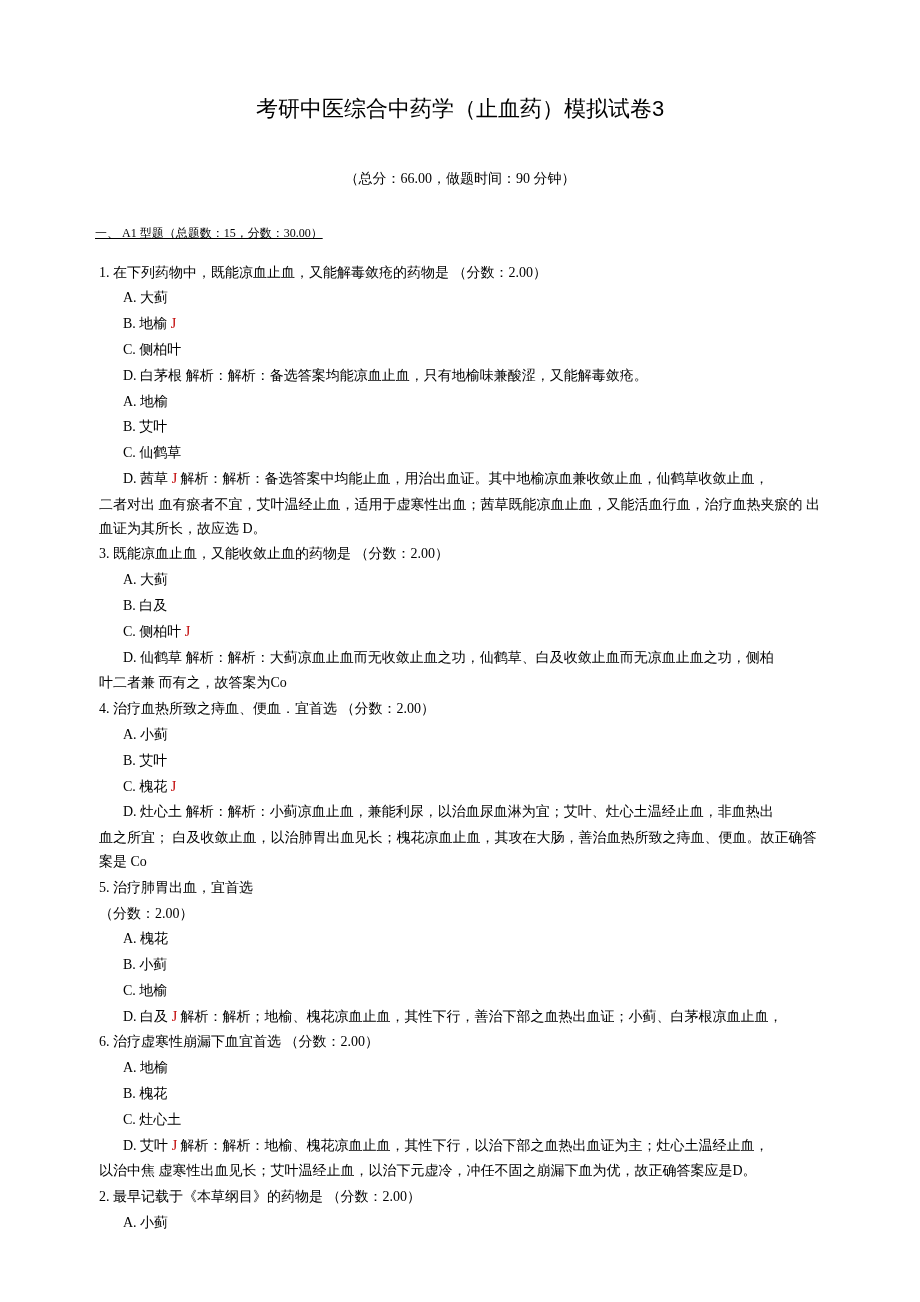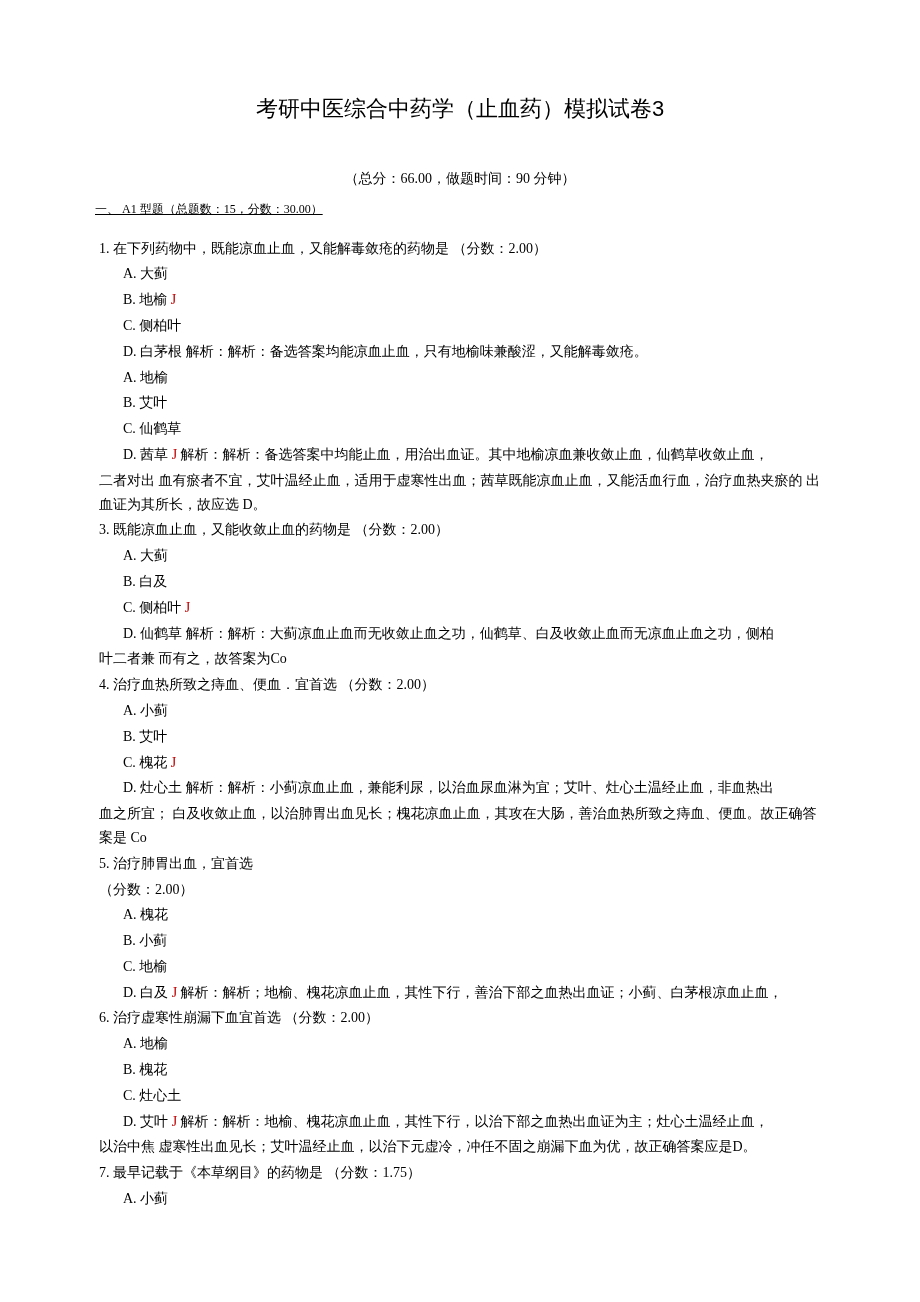--- a/index.html
+++ b/index.html
@@ -19,21 +19,21 @@
   }
   .title {
     text-align: center;
     font-size: 22px;
     font-family: "SimHei", "黑体", sans-serif;
     margin-bottom: 40px;
   }
   .score-time {
     text-align: center;
     font-size: 14px;
-    margin-bottom: 8px;
+    margin-bottom: 32px;
   }
   .section-header {
     font-size: 12px;
     margin-bottom: 17px;
     text-decoration: underline;
   }
   .question-line {
     margin: 2px 4px;
   }
   .option-line {
@@ -79,17 +79,17 @@
       <div class="option-line"><span>A. 槐花</span></div>
       <div class="option-line"><span>B. 小蓟</span></div>
       <div class="option-line"><span>C. 地榆</span></div>
       <div class="option-line"><span>D. 白及</span><span class="answer-mark"> J</span><span>  解析：解析；地榆、槐花凉血止血，其性下行，善治下部之血热出血证；小蓟、白茅根凉血止血，</span></div>
       <div class="question-line">6. 治疗虚寒性崩漏下血宜首选 （分数：2.00）</div>
       <div class="option-line"><span>A. 地榆</span></div>
       <div class="option-line"><span>B. 槐花</span></div>
       <div class="option-line"><span>C. 灶心土</span></div>
       <div class="option-line"><span>D. 艾叶</span><span class="answer-mark"> J</span><span>  解析：解析：地榆、槐花凉血止血，其性下行，以治下部之血热出血证为主；灶心土温经止血，</span></div>
       <div class="question-line">以治中焦 虚寒性出血见长；艾叶温经止血，以治下元虚冷，冲任不固之崩漏下血为优，故正确答案应是D。</div>
-      <div class="question-line">7. 最早记载于《本草纲目》的药物是 （分数：1.75）</div>
+      <div class="question-line">2. 最早记载于《本草纲目》的药物是 （分数：2.00）</div>
       <div class="option-line"><span>A. 小蓟</span></div>
       <div class="option-line"></div>
     </div>
 </div>
 
 </body></html>

